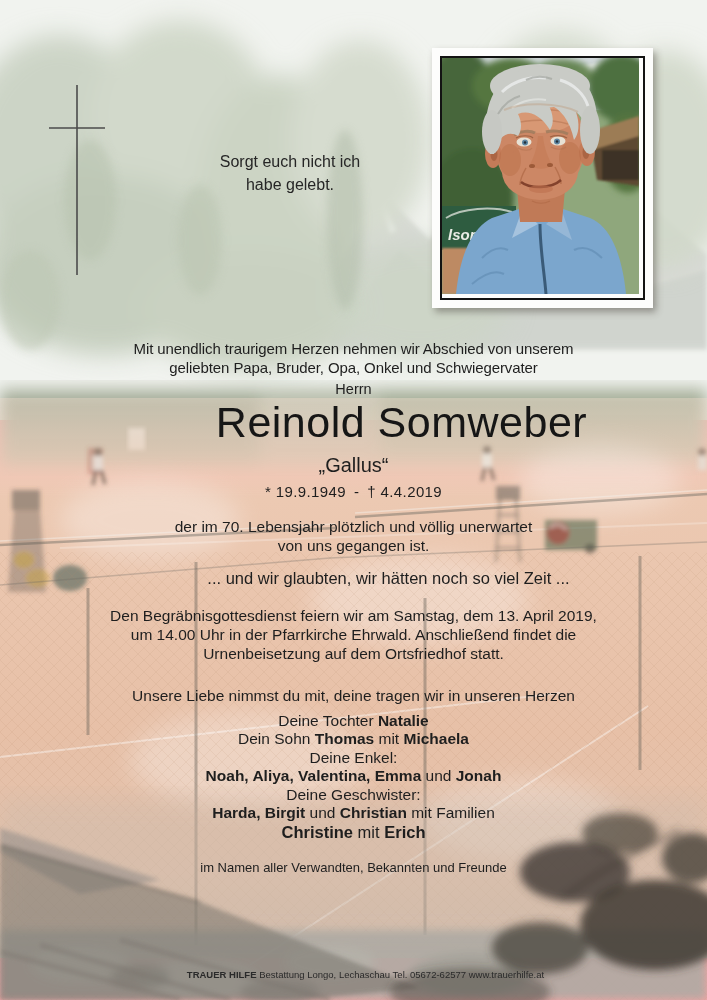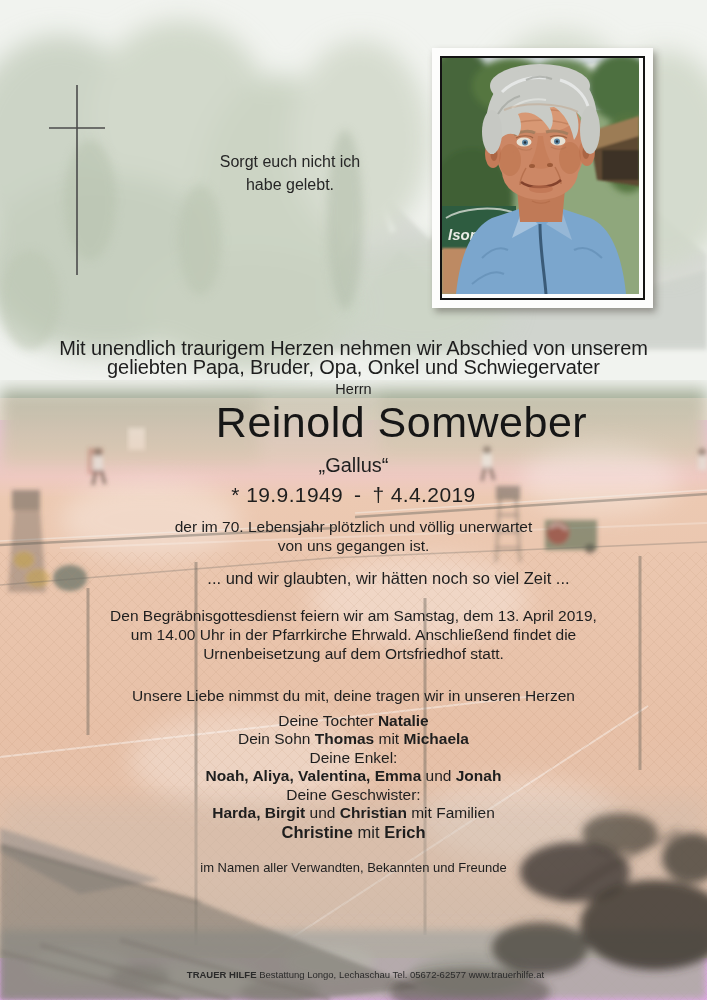--- a/index.html
+++ b/index.html
@@ -1,30 +1,30 @@
 <!DOCTYPE html>
 <html lang="de"><head>
 <meta charset="utf-8">
 <style>
   html,body{margin:0;padding:0;background:#ffffff;}
-  .card{position:relative;width:707px;height:1000px;overflow:hidden;background:#f0abfc;
+  .card{position:relative;width:707px;height:1000px;overflow:hidden;background:#fca5a5;
         font-family:"Liberation Sans","DejaVu Sans",sans-serif;color:#1e1e1e;}
   .bg{position:absolute;left:0;top:0;}
   .cross{position:absolute;left:42px;top:78px;}
   .t{position:absolute;left:0;width:707px;text-align:center;}
   .quote{left:0;width:580px;top:150px;font-size:16px;line-height:23px;color:#262626;}
   .photo{position:absolute;left:432px;top:48px;width:205px;height:244px;margin:0;
          background:#fdfdfc;padding:8px;box-shadow:3px 4px 7px rgba(70,64,58,.45);}
   .photo-inner{width:100%;height:100%;border:2px solid #131313;box-sizing:border-box;overflow:hidden;}
   .photo-inner svg{display:block;}
-  .intro{top:339px;font-size:20px;line-height:19px;letter-spacing:-0.1px;}
+  .intro{top:339px;font-size:15px;line-height:19px;letter-spacing:-0.1px;}
   .herrn{top:381px;font-size:14.5px;}
   .name{top:397px;font-size:43px;font-weight:400;line-height:50px;margin:0;letter-spacing:0.5px;color:#161616;padding-left:48px;}
   .nick{top:454px;font-size:20px;}
-  .dates{top:483px;font-size:21px;letter-spacing:0.4px;}
+  .dates{top:483px;font-size:15px;letter-spacing:0.4px;}
   .pass{top:517px;font-size:15.5px;line-height:19px;}
   .epitaph{top:569px;font-size:16.5px;padding-left:35px;}
   .service{top:606px;font-size:15.5px;line-height:19px;}
   .famhead{top:687px;font-size:15.5px;}
   .famlines{top:712px;font-size:15.5px;line-height:18.4px;}
   .christine{top:823px;font-size:16.5px;}
   .innames{top:848px;font-size:13px;margin-top:12px;}
   .footer{top:969px;font-size:9.5px;color:#2a2a2a;padding-left:12px;}
   .b{font-weight:700;}
 </style>

